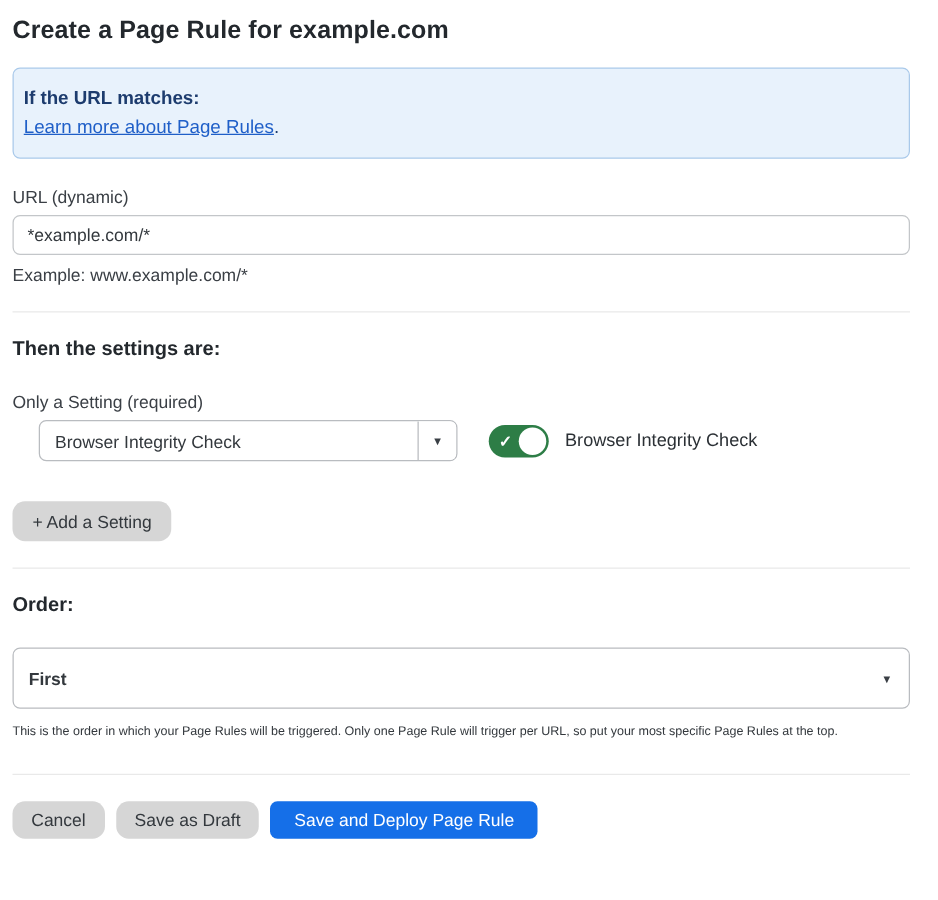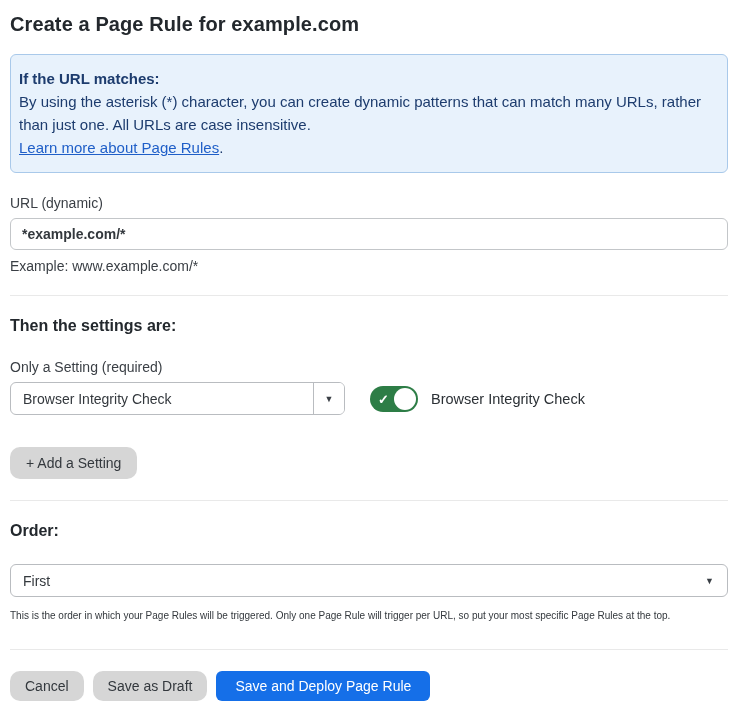--- a/index.html
+++ b/index.html
@@ -49,42 +49,41 @@
     width: 100%;
     height: 32px;
     border: 1px solid #c3c6c9;
     border-radius: 6px;
     padding: 0 11px;
     font-family: "Liberation Sans", sans-serif;
     font-size: 14px;
     color: #33383d;
     background: #fff;
     outline: none;
-    font-weight: bold;
   }
   .helper-text {
     font-size: 14px;
     color: #3a3f45;
     margin: 8px 0 0 0;
   }
 
   .divider {
     border: none;
     border-top: 1px solid #e9e9e9;
     margin: 21px 0;
   }
 
   .section-heading {
     font-size: 16px;
     font-weight: 700;
     color: #23282d;
     margin: 0 0 24px 0;
   }
 
-  .setting-row { display: flex; align-items: center; }
+  .setting-row { display: flex; align-items: center; margin-left: 21px; }
 
   .select-box {
     width: 335px;
     height: 33px;
     border: 1px solid #b9bcc0;
     border-radius: 6px;
     background: #fff;
     display: flex;
     align-items: stretch;
     cursor: pointer;
@@ -163,30 +162,31 @@
   .btn-primary {
     background: #156fe8;
     color: #ffffff;
     padding: 8px 19px;
   }
   .add-setting-btn { margin-top: 32px; padding: 9px 16px; }
 
   .order-select {
     position: relative;
     width: 100%;
-    height: 33px;
+    height: 49px;
     border: 1px solid #b9bcc0;
     border-radius: 6px;
     background: #fff;
     display: flex;
     align-items: center;
     padding: 0 12px;
     font-size: 14px;
     color: #33383d;
     cursor: pointer;
+    font-weight: bold;
   }
   .order-select .arrow {
     position: absolute;
     right: 13px;
     top: 50%;
     transform: translateY(-50%);
     font-size: 9px;
     color: #3a3f45;
   }
   .order-description {
@@ -200,21 +200,20 @@
 </style>
 </head>
 <body>
 
 <div class="container">
 
   <h1 class="page-title">Create a Page Rule for example.com</h1>
 
   <div class="info-box">
     <p class="info-heading">If the URL matches:</p>
-    <p class="info-body">By using the asterisk (*) character, you can create dynamic patterns that can match many URLs, rather than just one. All URLs are case insensitive.</p>
     <p class="info-body"><span class="info-link">Learn more about Page Rules</span><span>.</span></p>
   </div>
 
   <p class="field-label">URL (dynamic)</p>
   <input class="text-input" type="text" value="*example.com/*" style="">
   <p class="helper-text">Example: www.example.com/*</p>
 
   <hr class="divider">
 
   <h2 class="section-heading">Then the settings are:</h2>

